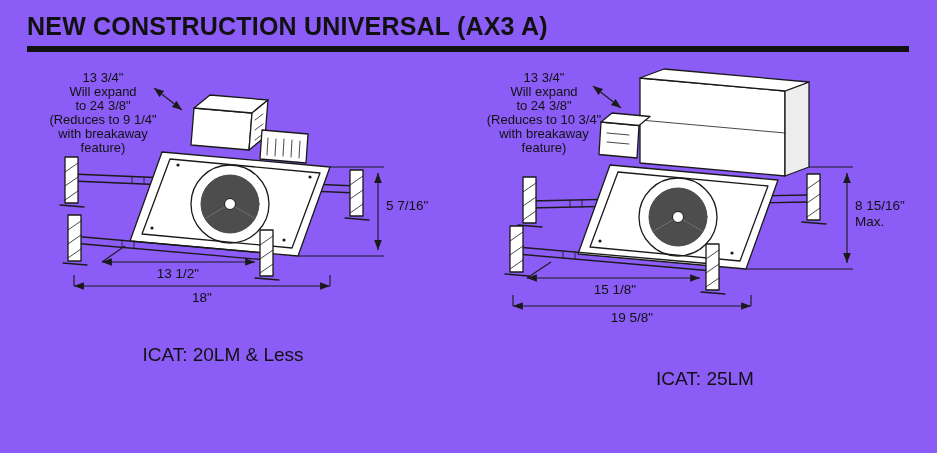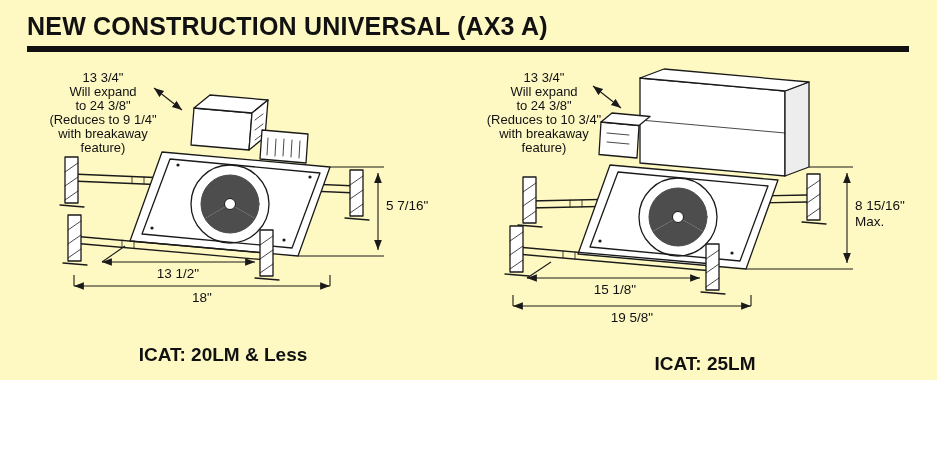--- a/index.html
+++ b/index.html
@@ -1,31 +1,31 @@
 <!DOCTYPE html>
 <html><head>
 <meta charset="utf-8">
 <style>
   html,body { margin:0; padding:0; background:#ffffff; }
   .page {
-    position:relative; width:937px; height:380px; background:#fef9c3;
+    position:relative; width:937px; height:453px; background:#8b5cf6;
     font-family:"Liberation Sans", sans-serif; color:#111; overflow:hidden;
   }
   .title {
     position:absolute; left:27px; top:12px; margin:0;
     font-size:25px; font-weight:bold; letter-spacing:0.2px; color:#111;
     white-space:nowrap;
   }
   .title-rule { position:absolute; left:27px; top:46px; width:882px; height:6px; background:#111; }
   .note { position:absolute; font-size:13px; line-height:14px; text-align:center; color:#111; }
   .note-left  { left:28px;  top:71px; width:150px; }
   .note-right { left:466px; top:71px; width:156px; }
-  .caption { position:absolute; text-align:center; font-weight:bold; font-size:19px; line-height:26px; color:#111; }
+  .caption { position:absolute; text-align:center; font-weight:normal; font-size:19px; line-height:26px; color:#111; }
   .caption-left  { left:48px;  top:342px; width:350px; }
-  .caption-right { left:565px; top:351px; width:280px; }
+  .caption-right { left:565px; top:366px; width:280px; }
   svg.draw { position:absolute; overflow:visible; }
   .svg-left  { left:12px;  top:60px; }
   .svg-right { left:455px; top:58px; }
   .ln { fill:none; stroke:#1a1a1a; stroke-width:1.3; stroke-linejoin:round; stroke-linecap:round; }
   .fw { fill:#ffffff; stroke:#1a1a1a; stroke-width:1.3; stroke-linejoin:round; }
   .shade { fill:#ededed; stroke:#1a1a1a; stroke-width:1.3; stroke-linejoin:round; }
   .thin { stroke-width:0.8; }
   .dim { fill:none; stroke:#1a1a1a; stroke-width:1.1; }
   .dimtext { font-family:"Liberation Sans",sans-serif; font-size:13.5px; fill:#111; }
   .blade { fill:#4d4d4d; stroke:none; }

